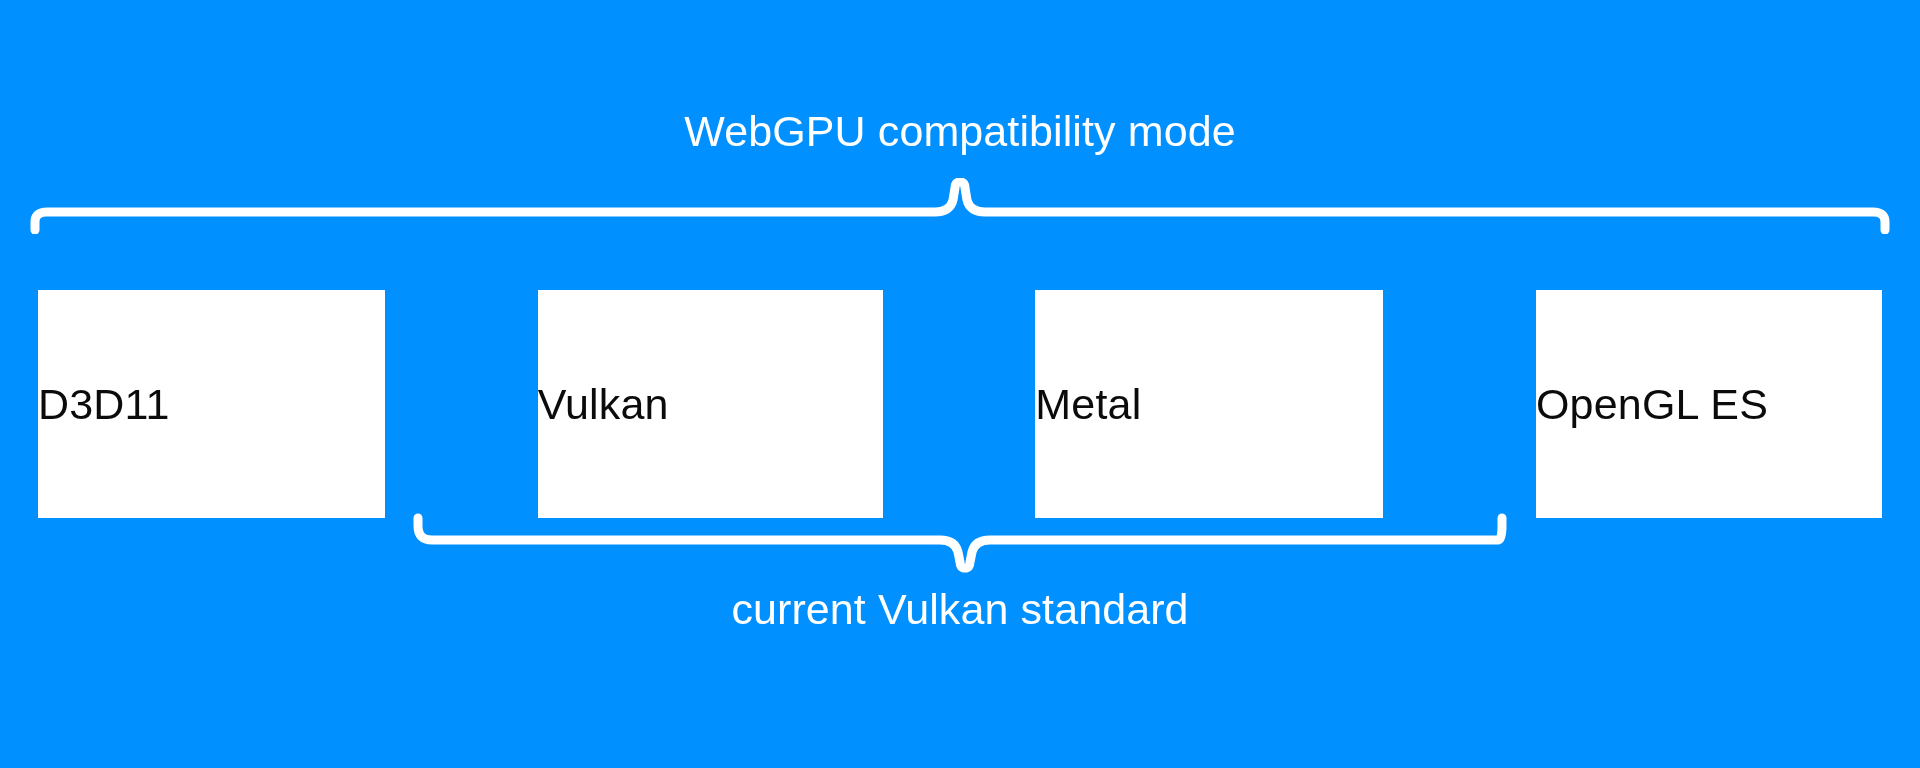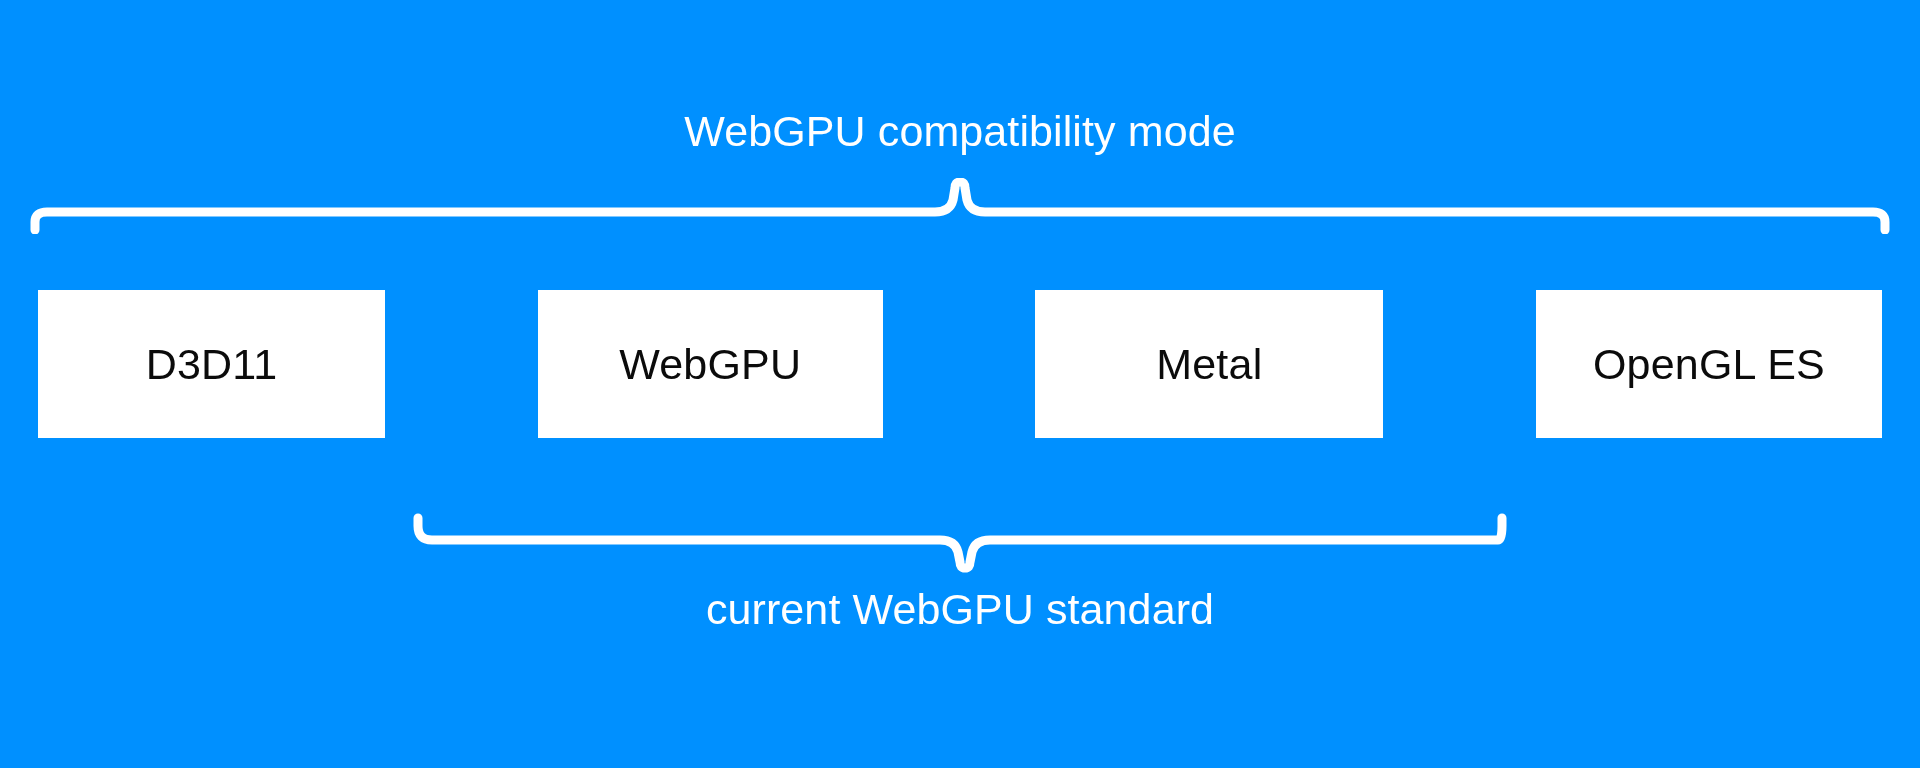--- a/index.html
+++ b/index.html
@@ -58,22 +58,22 @@
     width:1844px;
     height:176px;
     display:flex;
     justify-content:space-between;
     align-items:stretch;
   }
   .api-box {
     background:#ffffff;
     display:flex;
     align-items:center;
-    justify-content:center;
-    height:148px;
+    justify-content:flex-start;
+    height:228px;
     flex:0 0 auto;
   }
   .api-box:nth-child(1){ width:347px; }
   .api-box:nth-child(2){ width:345px; }
   .api-box:nth-child(3){ width:348px; }
   .api-box:nth-child(4){ width:346px; }
   .api-box:nth-child(5){ width:346px;padding-left:7px; }
   .api-box-label {
     color:#0b0b0b;
     font-size:43px;
@@ -108,31 +108,31 @@
     <svg viewBox="0 0 1860 56" preserveAspectRatio="none" aria-hidden="true">
       <path d="M 10,52 L 10,44 Q 10,34 22,34 L 910,34 Q 925,34 928,22 L 930,10 Q 930,4 935,4 Q 940,4 940,10 L 942,22 Q 945,34 960,34 L 1848,34 Q 1860,34 1860,44 L 1860,52" fill="none" stroke="#ffffff" stroke-width="9" stroke-linecap="round" transform="translate(-5,0)"></path>
     </svg>
   </div>
 
   <div class="boxes">
     <div class="api-box">
       <span class="api-box-label">D3D11</span>
     </div>
     <div class="api-box">
-      <span class="api-box-label">WebGPU</span>
+      <span class="api-box-label">Vulkan</span>
     </div>
     <div class="api-box">
       <span class="api-box-label">Metal</span>
     </div>
     <div class="api-box">
       <span class="api-box-label">OpenGL ES</span>
     </div>
   </div>
 
   <div class="brace brace-bottom">
     <svg viewBox="0 0 1096 62" preserveAspectRatio="none" aria-hidden="true">
       <path d="M 6,6 L 6,14 Q 6,28 20,28 L 528,28 Q 543,28 546,40 L 548,50 Q 548,56 553,56 Q 558,56 558,50 L 560,40 Q 563,28 578,28 L 1086,28 Q 1090,28 1090,14 L 1090,6" fill="none" stroke="#ffffff" stroke-width="9" stroke-linecap="round"></path>
     </svg>
   </div>
 
-  <div class="bottom-label">current WebGPU standard</div>
+  <div class="bottom-label">current Vulkan standard</div>
 
 </div>
 
 </body></html>

